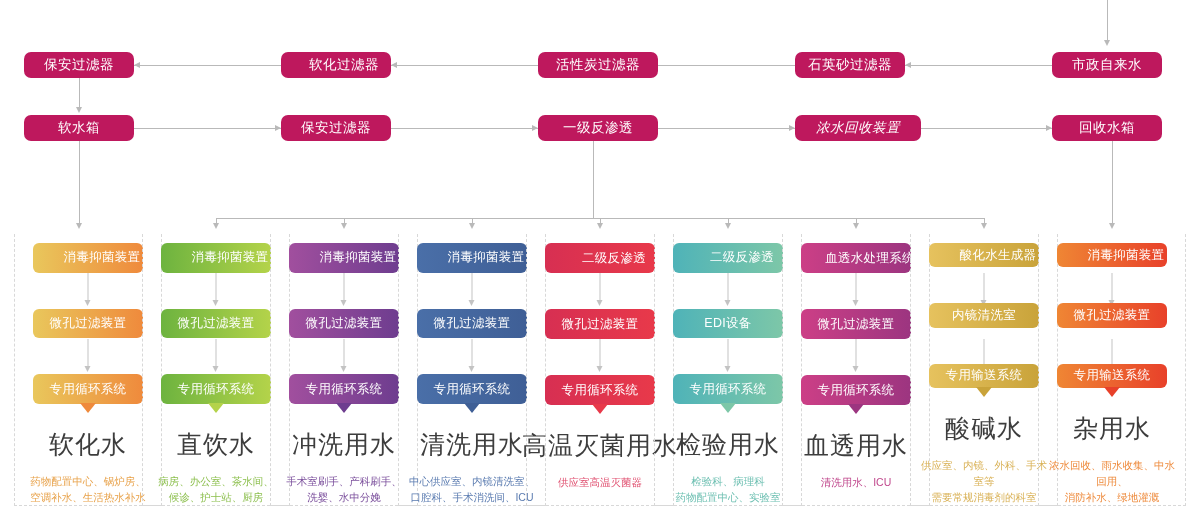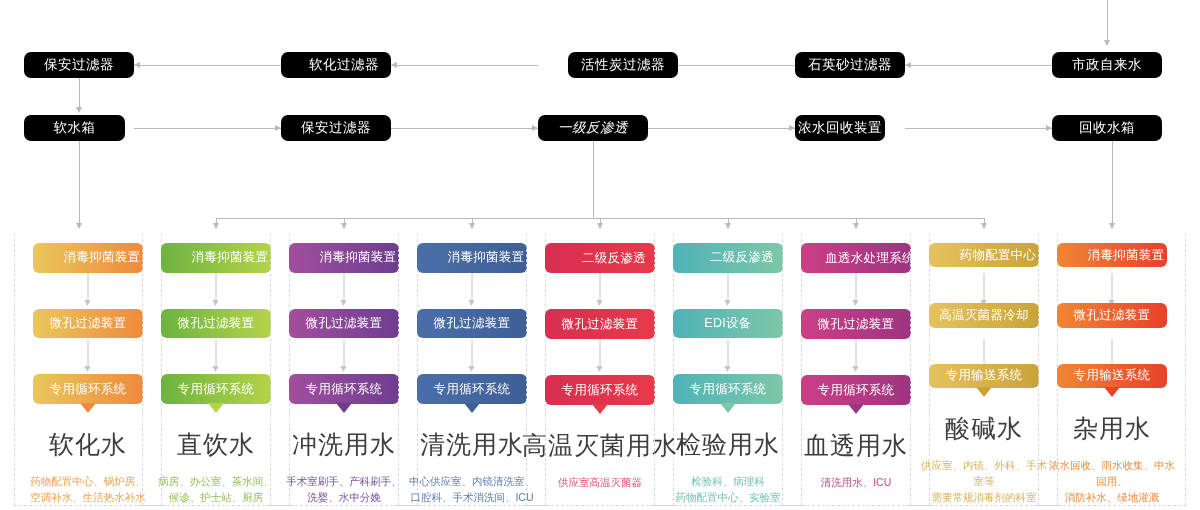--- a/index.html
+++ b/index.html
@@ -17,21 +17,21 @@
     display: flex; align-items: center; justify-content: center;
     color: #ffffff;
     border-radius: 6px;
     text-align: center;
     white-space: nowrap;
     letter-spacing: .5px;
   }
   .green-pill {
     height: 26px;
     font-size: 13.5px;
-    background: #000000;
+    background: #be185d;
     border-radius: 7px;
   }
 
   
   .hline { position: absolute; height: 1px; background: #b9b9b9; }
   .vline { position: absolute; width: 1px; background: #b9b9b9; }
   .arrow-r, .arrow-l, .arrow-d {
     position: absolute; width: 0; height: 0;
   }
   .arrow-r { border-left: 6px solid #b9b9b9; border-top: 3.5px solid transparent; border-bottom: 3.5px solid transparent; }
@@ -151,40 +151,40 @@
       <div class="vline" style="left: 1112px; top: 141px; height: 85px;"></div>
       <div class="arrow-d" style="left: 1108.5px; top: 223px;"></div>
     </div>
 
   <div class="pill green-pill" style="left:24px;  top:52px; width:110px;">
       <span>保安过滤器</span>
     </div>
   <div class="pill green-pill" style="left:281px; top:52px; width:110px;padding-left:16px;">
       <span>软化过滤器</span>
     </div>
-  <div class="pill green-pill" style="left:568px; top:52px; width:110px;">
+  <div class="pill green-pill" style="left:538px; top:52px; width:120px;">
       <span>活性炭过滤器</span>
     </div>
   <div class="pill green-pill" style="left:795px; top:52px; width:110px;">
       <span>石英砂过滤器</span>
     </div>
   <div class="pill green-pill" style="left:1052px;top:52px; width:110px;">
       <span>市政自来水</span>
     </div>
 
-  <div class="pill green-pill" style="left:24px;  top:115px; width:101px;">
+  <div class="pill green-pill" style="left:24px;  top:115px; width:110px;">
       <span>软水箱</span>
     </div>
   <div class="pill green-pill" style="left:281px; top:115px; width:110px;">
       <span>保安过滤器</span>
     </div>
-  <div class="pill green-pill" style="left:538px; top:115px; width:110px;font-style:italic;">
+  <div class="pill green-pill" style="left:538px; top:115px; width:120px;">
       <span>一级反渗透</span>
     </div>
-  <div class="pill green-pill" style="left:795px; top:115px; width:90px;">
+  <div class="pill green-pill" style="left:795px; top:115px; width:126px;font-style:italic;">
       <span>浓水回收装置</span>
     </div>
   <div class="pill green-pill" style="left:1052px;top:115px; width:110px;">
       <span>回收水箱</span>
     </div>
 
   <div id="columns">
       <div class="col" style="left: 14px; width: 148px;">
         <div class="step s1" style="background: linear-gradient(90deg, rgb(233, 199, 92), rgb(239, 138, 60));">
           <span>消毒抑菌装置</span>
@@ -290,25 +290,25 @@
         </div>
         <div class="inner-arrow" style="top: 105px;"></div>
         <div class="step s3" style="background: linear-gradient(90deg, rgb(204, 63, 134), rgb(156, 53, 128)); --tipcolor: #9c3580;">
           <span>专用循环系统</span>
         </div>
         <div class="title">血透用水</div>
         <div class="caption" style="color: rgb(192, 71, 140);">清洗用水、ICU</div>
       </div>
       <div class="col" style="left: 910px; width: 148px;">
         <div class="step s1" style="background: linear-gradient(90deg, rgb(230, 194, 94), rgb(201, 163, 58));">
-          <span>药物配置中心</span>
+          <span>酸化水生成器</span>
         </div>
         <div class="inner-arrow" style="top: 39px;"></div>
         <div class="step s2" style="background: linear-gradient(90deg, rgb(230, 194, 94), rgb(201, 163, 58));">
-          <span>高温灭菌器冷却</span>
+          <span>内镜清洗室</span>
         </div>
         <div class="inner-arrow" style="top: 105px;"></div>
         <div class="step s3" style="background: linear-gradient(90deg, rgb(230, 194, 94), rgb(201, 163, 58)); --tipcolor: #c9a33a;">
           <span>专用输送系统</span>
         </div>
         <div class="title">酸碱水</div>
         <div class="caption" style="color: rgb(217, 177, 85);">供应室、内镜、外科、手术室等
 需要常规消毒剂的科室</div>
       </div>
       <div class="col" style="left: 1038px; width: 148px;">

